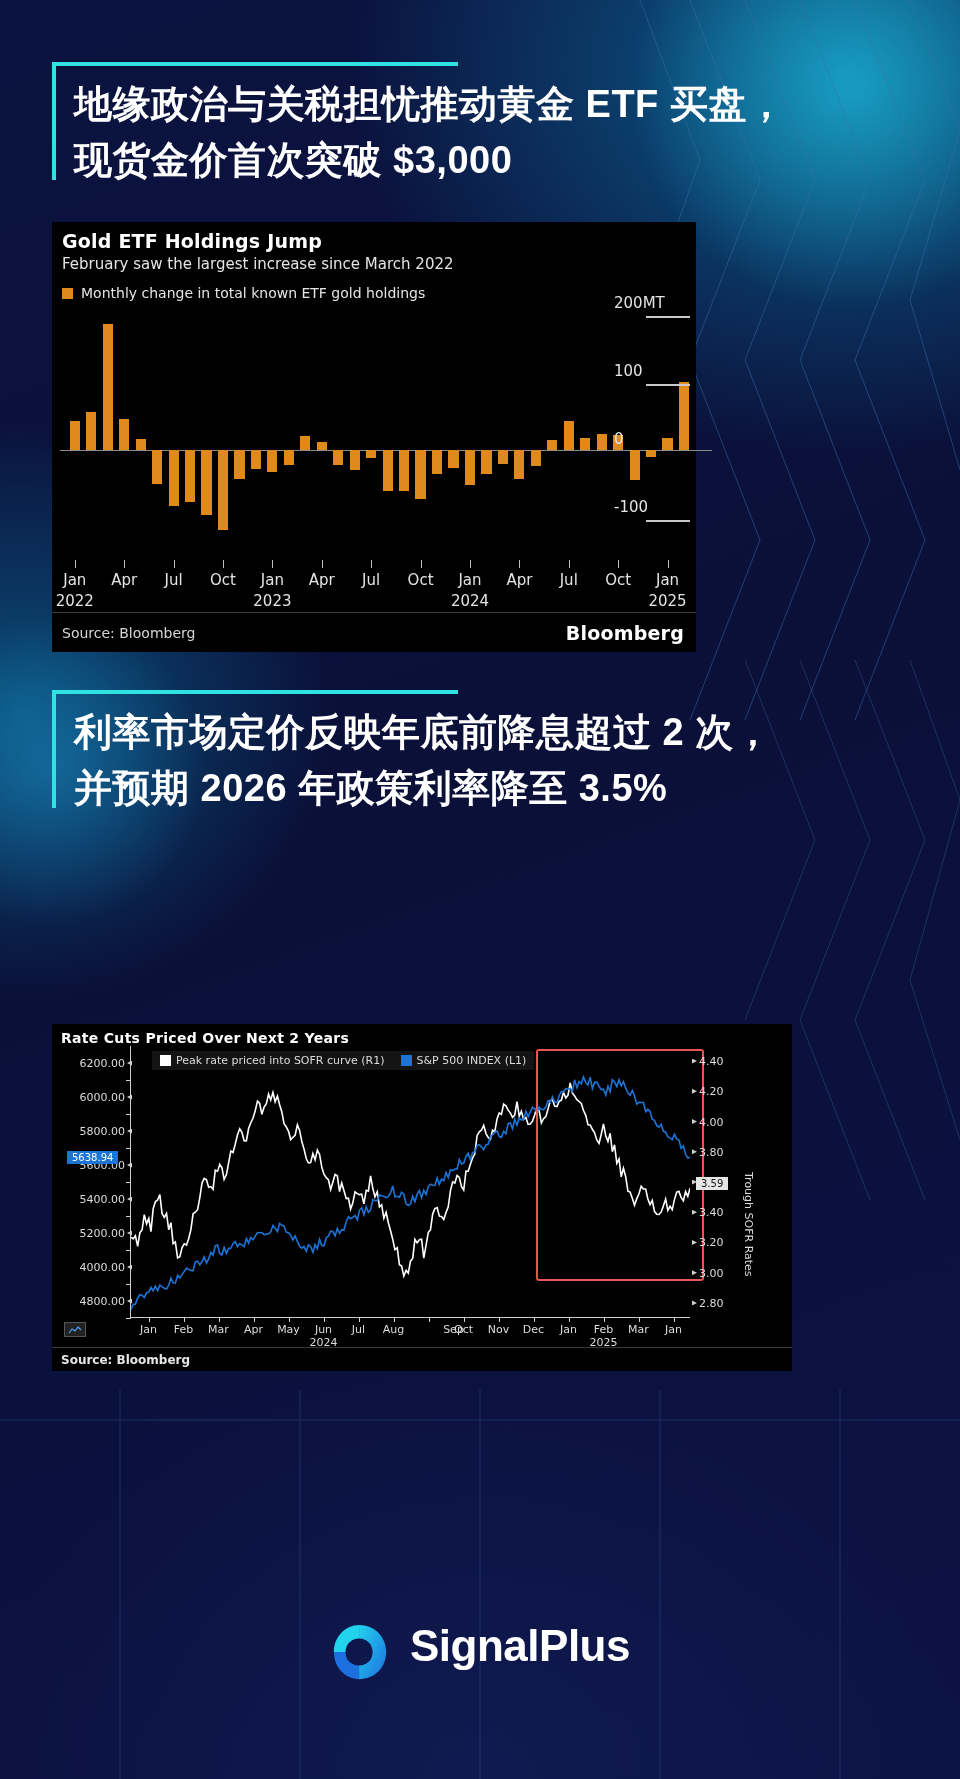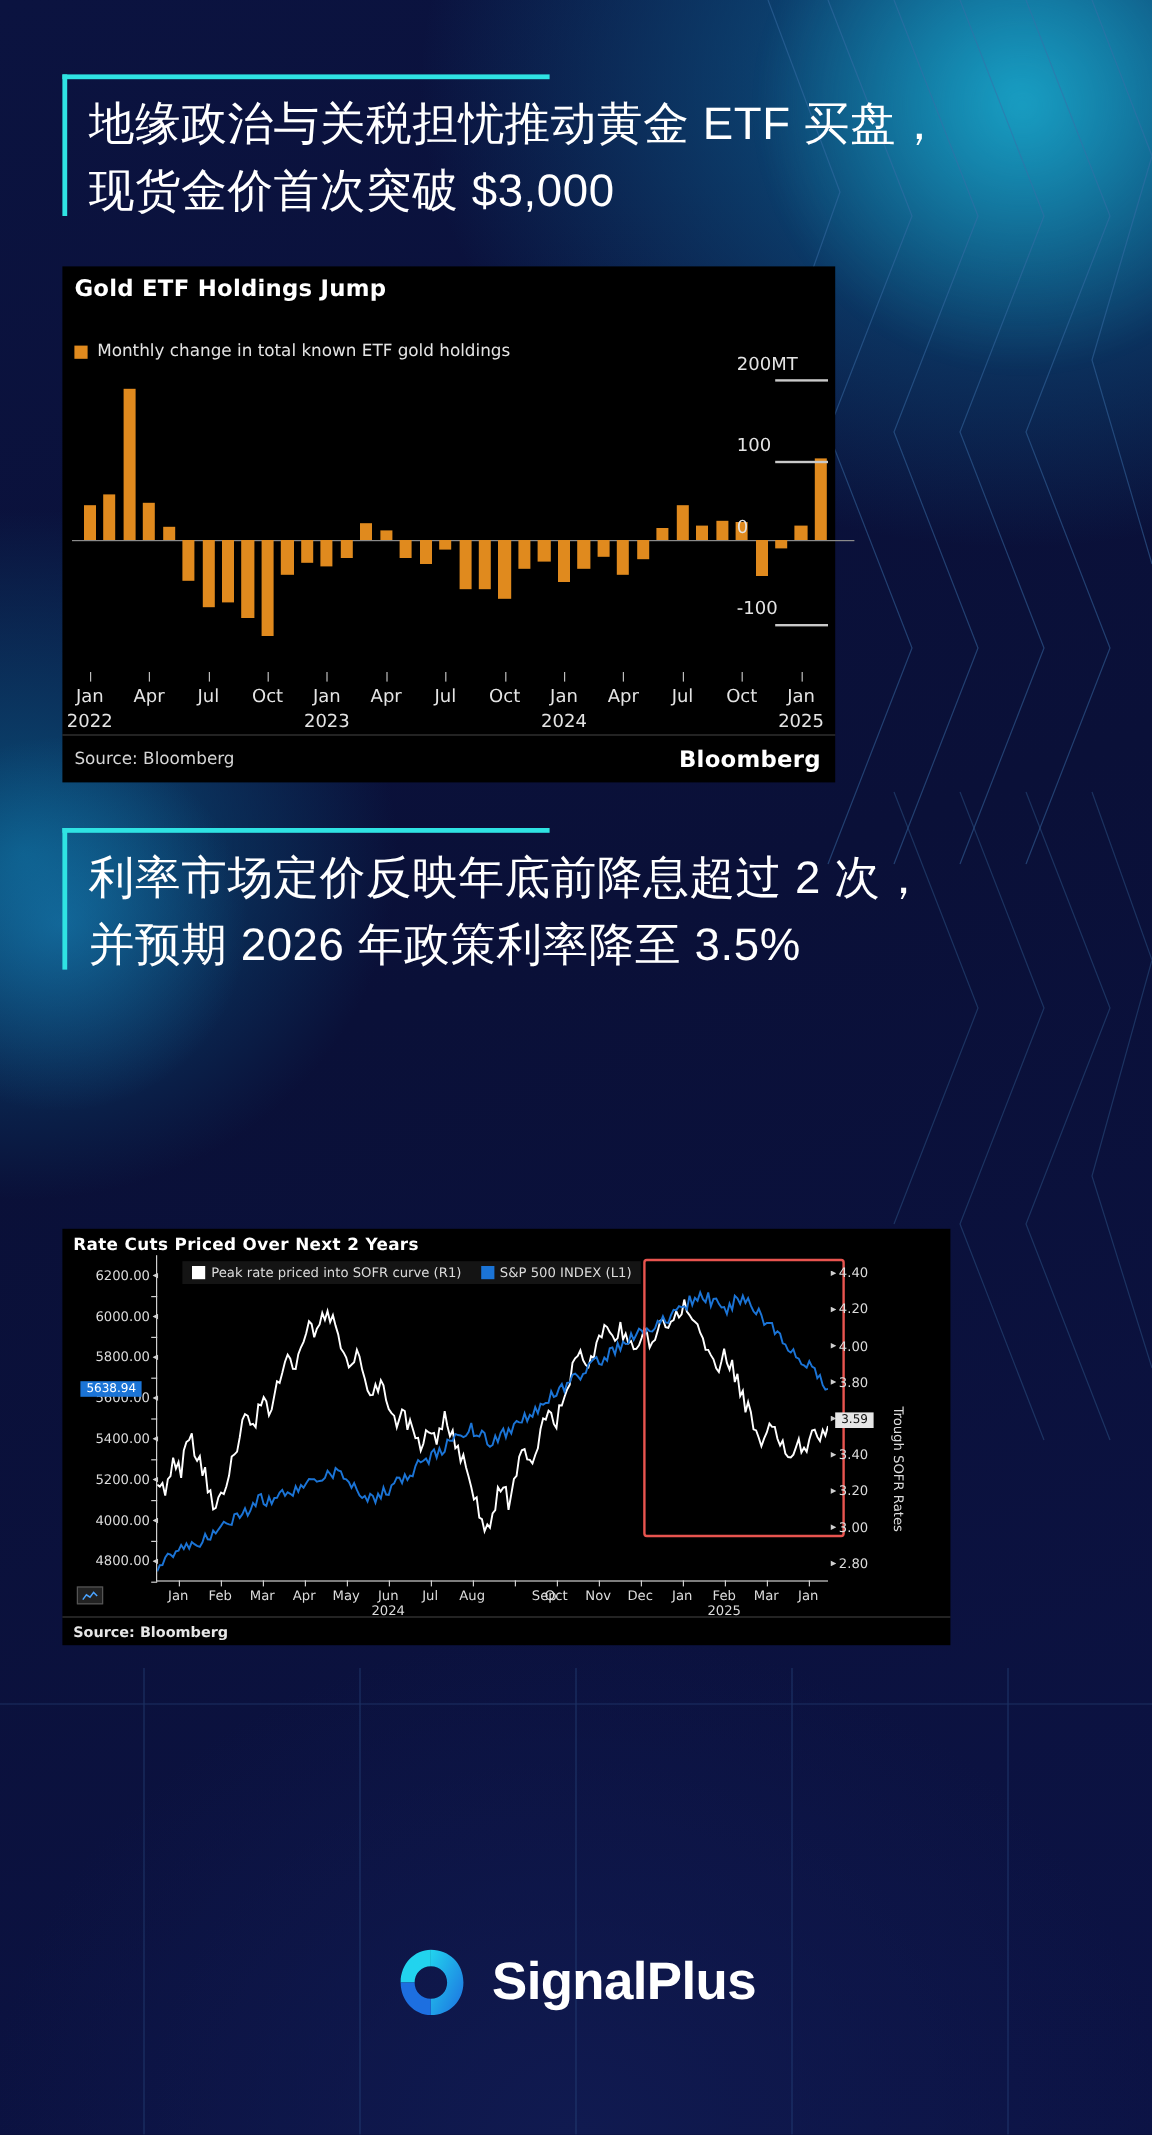--- a/index.html
+++ b/index.html
@@ -40,21 +40,21 @@
   .headline .rule-v {
     position: absolute; left: 0; top: 0; bottom: 8px; width: 4px;
     background: #2fe3e3;
   }
   .headline .rule-h {
     position: absolute; left: 0; top: 0; height: 4px;
     background: #2fe3e3;
   }
   .headline h1 {
     font-family: "Liberation Sans", sans-serif;
-    font-weight: 400;
+    font-weight: 700;
     color: #ffffff;
     letter-spacing: .5px;
   }
   #headline-1 { left: 52px; top: 62px; width: 740px; }
   #headline-1 .rule-h { width: 406px; }
   #headline-1 h1 { font-size: 38px; line-height: 1.48; padding-top: 14px; }
   #headline-2 { left: 52px; top: 690px; width: 740px; }
   #headline-2 .rule-h { width: 406px; }
   #headline-2 h1 { font-size: 38px; line-height: 1.48; padding-top: 14px; }
 
@@ -165,21 +165,21 @@
   .bb2-source { font-size: 12px; font-weight: 700; color: #e6e6e6; }
   .chart-icon-btn {
     position: absolute; left: 12px; bottom: 34px; width: 22px; height: 15px;
     background: #222; border: 1px solid #555;
     display: flex; align-items: center; justify-content: center;
   }
 
   
   #footer {
     position: absolute; left: 0; right: 0; bottom: 96px;
-    display: flex; align-items: center; justify-content: center; gap: 18px;
+    display: flex; justify-content: center; gap: 18px;
     z-index: 3;
   }
   #footer .mark { width: 62px; height: 62px; }
   #footer .wordmark {
     font-size: 44px; font-weight: 700; color: #ffffff; letter-spacing: -.5px;
     font-family: "Liberation Sans", sans-serif;
   }
 </style>
 </head>
 <body>
@@ -216,20 +216,21 @@
 
 <div class="headline" id="headline-1">
   <div class="rule-h"></div>
   <div class="rule-v"></div>
   <h1>地缘政治与关税担忧推动黄金 ETF 买盘，现货金价首次突破 $3,000</h1>
 </div>
 
 <div class="card" id="chart-card-1">
   <div class="bb1">
     <div class="bb1-title">Gold ETF Holdings Jump</div>
+    <div class="bb1-sub">February saw the largest increase since March 2022</div>
     <div class="bb1-legend">
       <span class="sw" style="background:#e08a1e"></span>
       <span>Monthly change in total known ETF gold holdings</span>
     </div>
 
     <div class="bb1-plot" id="bb1-plot">
       <div class="bb1-zero" style="top: 136px;"></div>
     <div class="bar" style="left: 9.71414px; width: 10.2081px; top: 107.44px; height: 28.56px; background: rgb(224, 138, 30);"></div>
         <div class="bar" style="left: 26.1788px; width: 10.2081px; top: 97.92px; height: 38.08px; background: rgb(224, 138, 30);"></div>
         <div class="bar" style="left: 42.6434px; width: 10.2081px; top: 9.52px; height: 126.48px; background: rgb(224, 138, 30);"></div>

